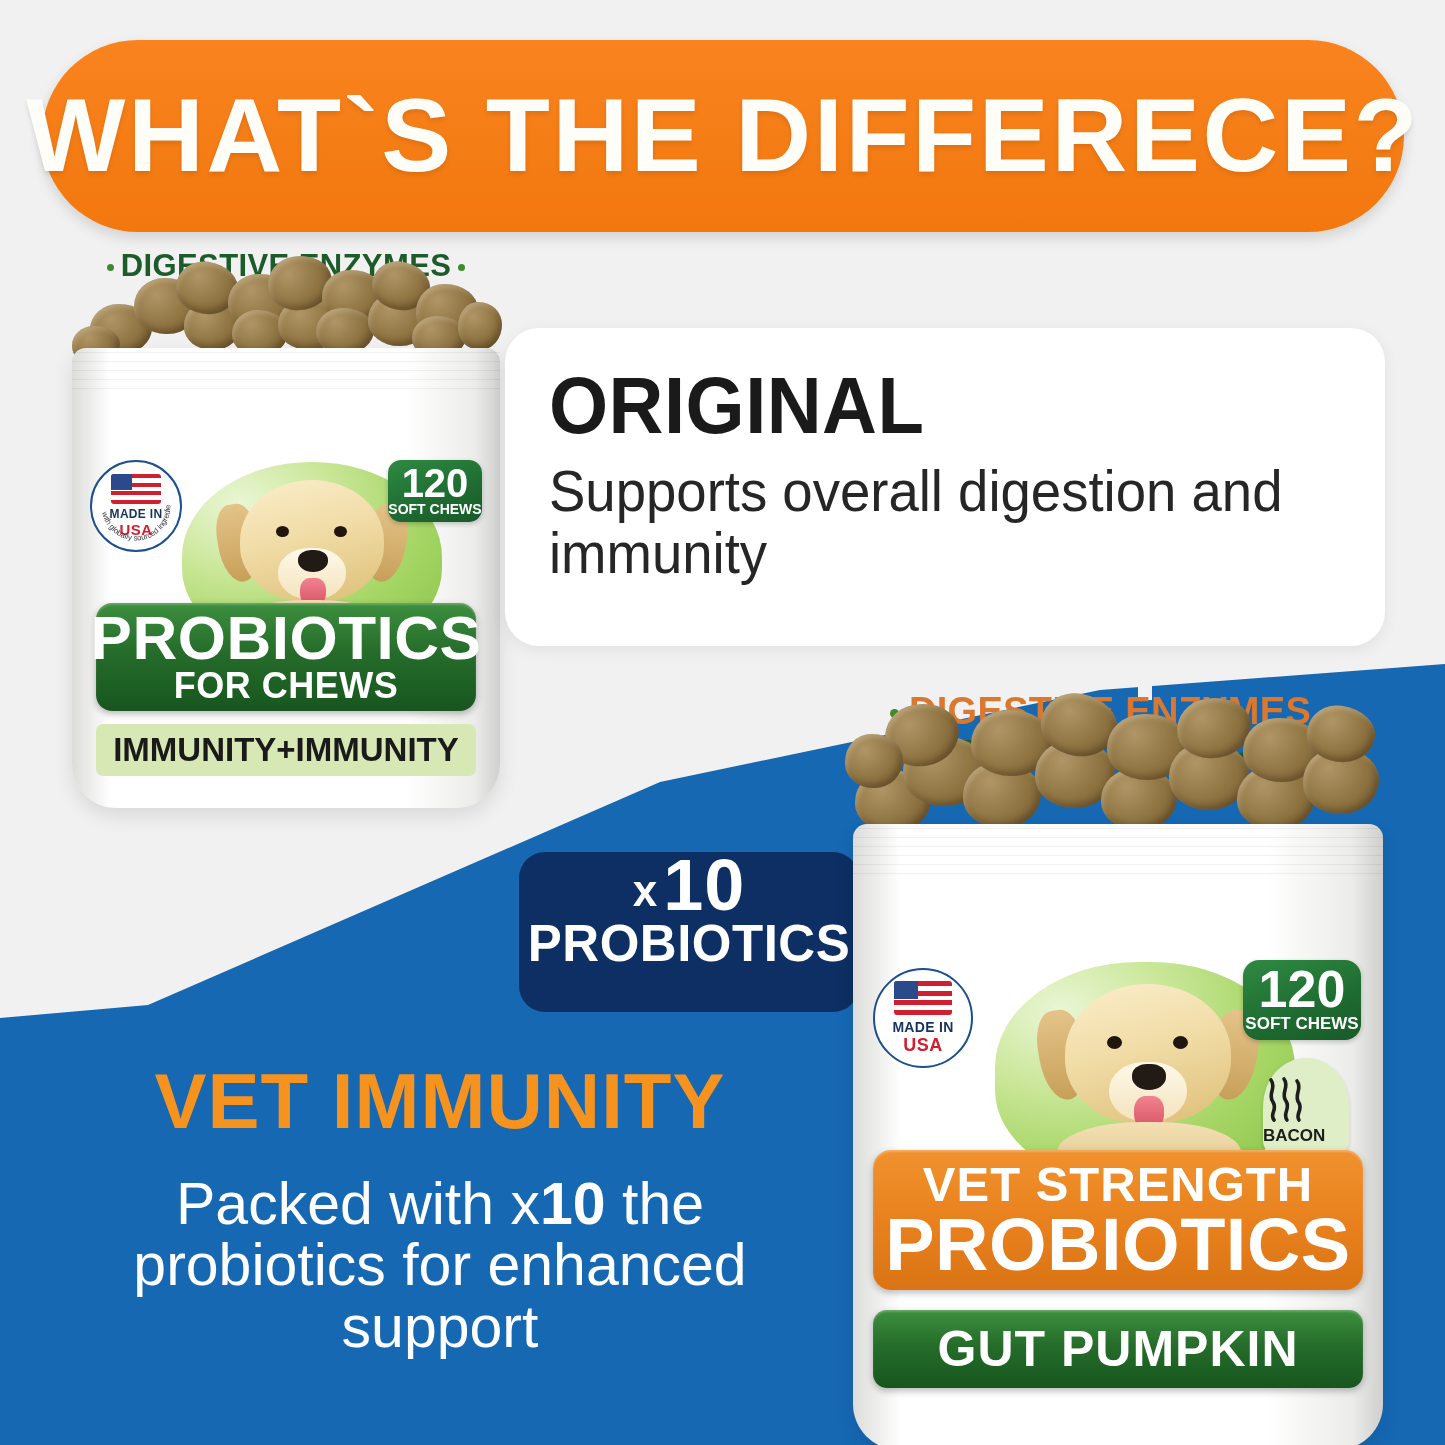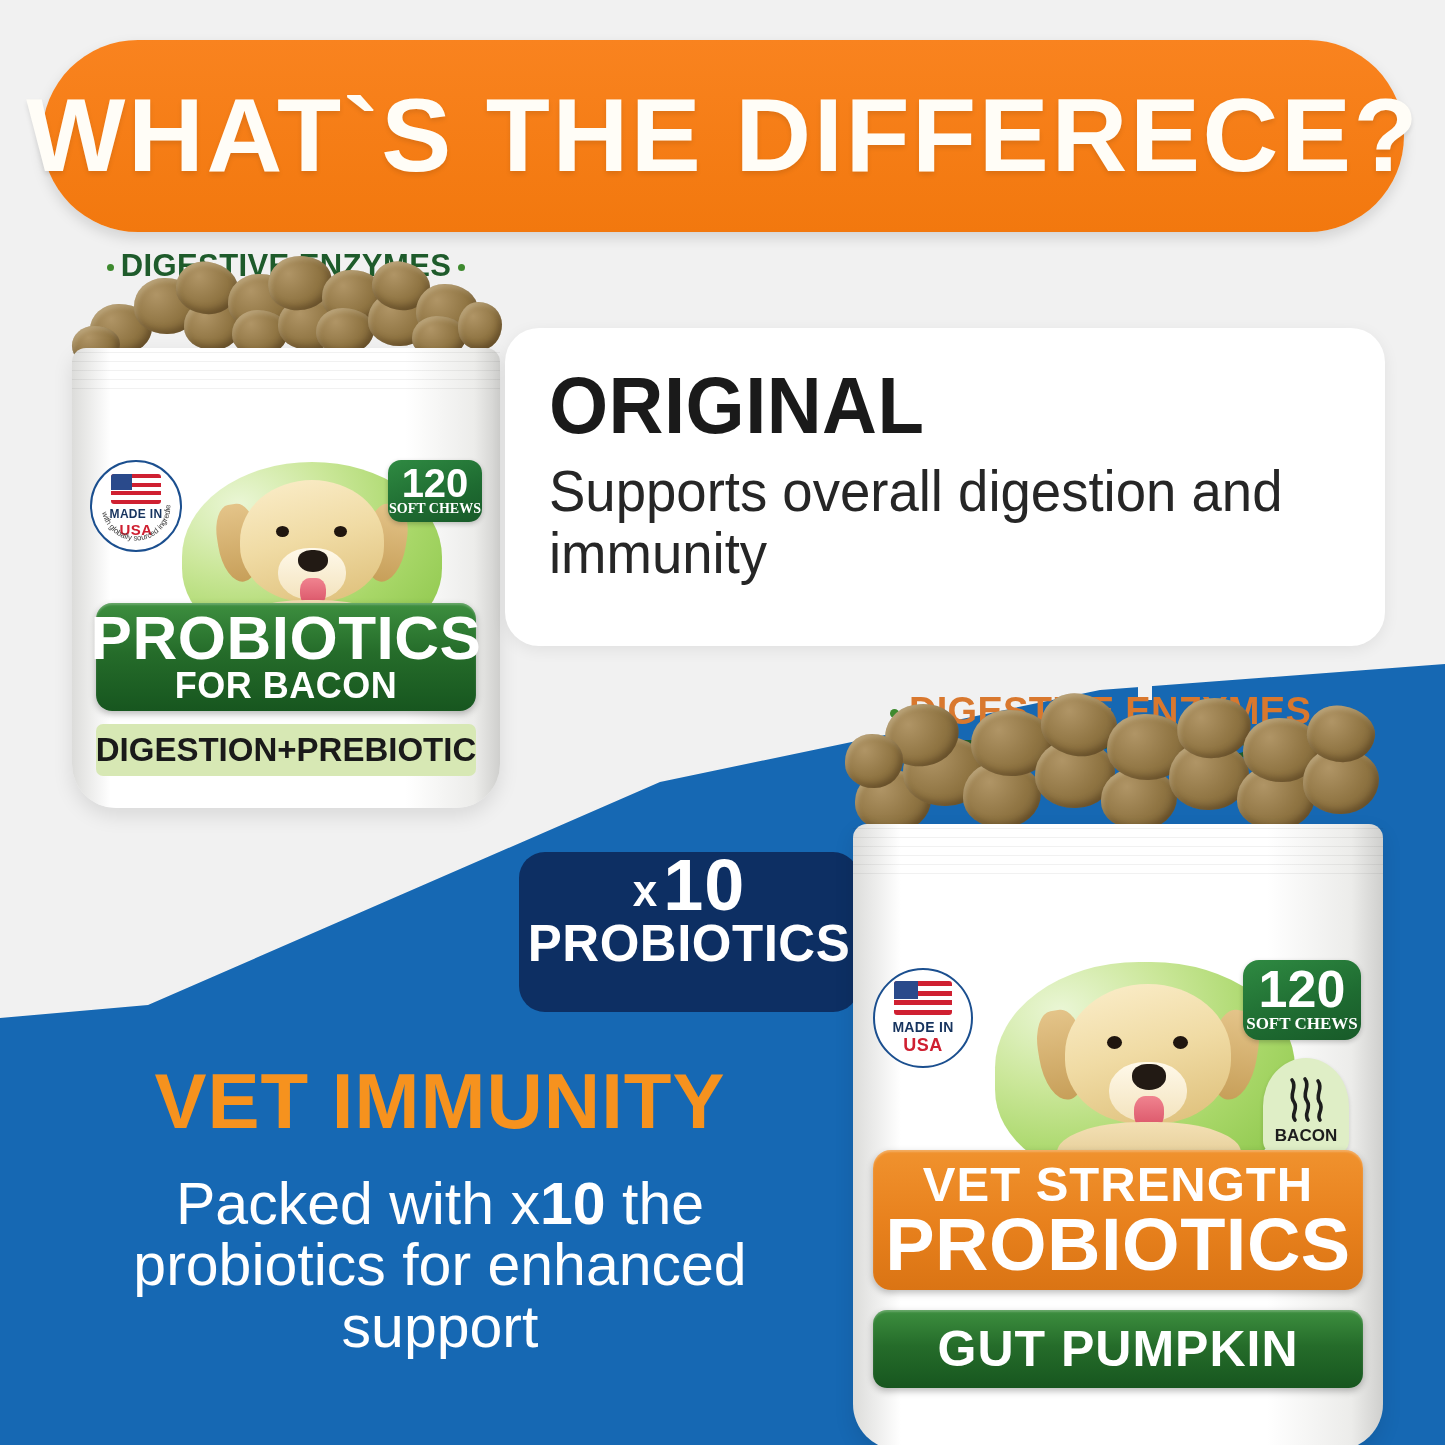--- a/index.html
+++ b/index.html
@@ -98,21 +98,21 @@
   .usa-canton { position:absolute; left:0; top:0; width:42%; height:53%; background:#2a4a8b; }
   .usa-t1 { font-weight:bold; color:#16335e; letter-spacing:.3px; font-family:"Liberation Sans Narrow","Liberation Sans",sans-serif; }
   .usa-t2 { font-weight:bold; color:#cf2031; letter-spacing:.5px; font-family:"Liberation Sans Narrow","Liberation Sans",sans-serif; }
   .usa-ring-text { position:absolute; inset:0; }
 
   
   .count-badge { position:absolute; background:linear-gradient(160deg,#2f8a42 0%,#1e6b31 60%,#185a29 100%);
                  display:flex; flex-direction:column; align-items:center; justify-content:center;
                  box-shadow:0 2px 5px rgba(0,0,0,.22); }
   .count-num { color:#fff; font-weight:bold; font-family:"Liberation Sans Narrow","Liberation Sans",sans-serif; line-height:.92; }
-  .count-sub { color:#fff; font-weight:bold; font-family:Liberation Serif, serif; }
+  .count-sub { color:#fff; font-weight:bold; font-family:Liberation Sans, sans-serif; }
 
   
   .dog-photo { position:absolute; overflow:hidden;
                background:radial-gradient(ellipse at 22% 22%, #eaf6d5 0%, #cbe79a 32%, #a8d768 62%, #86c244 100%); }
   .dog { position:absolute; }
   .dog-head { position:absolute; background:linear-gradient(165deg,#fbeecb 0%, #f0dba4 48%, #ddbe78 100%); border-radius:50% 50% 46% 46%; }
   .dog-ear { position:absolute; background:linear-gradient(180deg,#e4c489,#c79f59); border-radius:48% 48% 60% 60%; }
   .dog-muzzle { position:absolute; background:linear-gradient(180deg,#fff9ea,#f3e3bd); border-radius:50% 50% 54% 54%; }
   .dog-nose { position:absolute; background:#221a14; border-radius:46% 46% 52% 52%; }
   .dog-eye { position:absolute; background:#20160f; border-radius:50%; }
@@ -121,21 +121,21 @@
 
   
   .band { position:absolute; display:flex; flex-direction:column; align-items:center; justify-content:center; }
   .band-green { background:linear-gradient(180deg,#3d8f3f 0%,#256c2a 46%,#17561f 100%);
                 box-shadow:0 3px 7px rgba(0,0,0,.28), inset 0 2px 2px rgba(255,255,255,.22); }
   .band-orange { background:linear-gradient(180deg,#f0922e 0%,#e8811d 52%,#da7414 100%);
                  box-shadow:0 3px 7px rgba(0,0,0,.26), inset 0 2px 2px rgba(255,255,255,.25); }
   .band-lightgreen { background:#d7e8b4; }
 
   .bacon-badge { position:absolute; background:#dfeec6; border-radius:50% 50% 14% 14%;
-                 display:flex; flex-direction:column; align-items:center; justify-content:flex-end;
+                 display:flex; flex-direction:column; justify-content:flex-end;
                  box-shadow:0 2px 4px rgba(0,0,0,.14); }
   .bacon-label { font-weight:bold; color:#1d1d1d; font-family:"Liberation Sans Narrow","Liberation Sans",sans-serif; }
 </style>
 </head>
 <body>
 
 <div id="stage">
 
   <div class="bg-white-top"></div>
   <div class="bg-blue"></div>
@@ -206,25 +206,25 @@
       </svg>
     </div>
 
     <div class="count-badge" style="left:316px; top:212px; width:94px; height:62px; border-radius:13px;">
       <div class="count-num" style="font-size:40px;">120</div>
       <div class="count-sub" style="font-size:14px;">SOFT CHEWS</div>
     </div>
 
     <div class="band band-green" style="left:24px; top:355px; width:380px; height:108px; border-radius:16px;">
       <div style="color:#fff;font-size:62px;font-weight:bold;line-height:.94;font-family:'Liberation Sans Narrow','Liberation Sans',sans-serif;letter-spacing:.5px;">PROBIOTICS</div>
-      <div style="color:#fff;font-size:36px;font-weight:bold;line-height:1.05;font-family:'Liberation Sans Narrow','Liberation Sans',sans-serif;letter-spacing:.5px;">FOR BACON</div>
+      <div style="color:#fff;font-size:36px;font-weight:bold;line-height:1.05;font-family:'Liberation Sans Narrow','Liberation Sans',sans-serif;letter-spacing:.5px;">FOR CHEWS</div>
     </div>
 
     <div class="band band-lightgreen" style="left:24px; top:476px; width:380px; height:52px; border-radius:7px;">
-      <div style="color:#1A1A1A;font-size:33px;font-weight:bold;font-family:'Liberation Sans Narrow','Liberation Sans',sans-serif;letter-spacing:0;">DIGESTION+PREBIOTIC</div>
+      <div style="color:#1A1A1A;font-size:33px;font-weight:bold;font-family:'Liberation Sans Narrow','Liberation Sans',sans-serif;letter-spacing:0;">IMMUNITY+IMMUNITY</div>
     </div>
   </div>
 
   <div class="original-card">
     <div class="original-title">ORIGINAL</div>
     <div class="original-desc">Supports overall digestion and immunity</div>
   </div>
 
   <div class="x10-badge">
     <div class="x10-line1">

